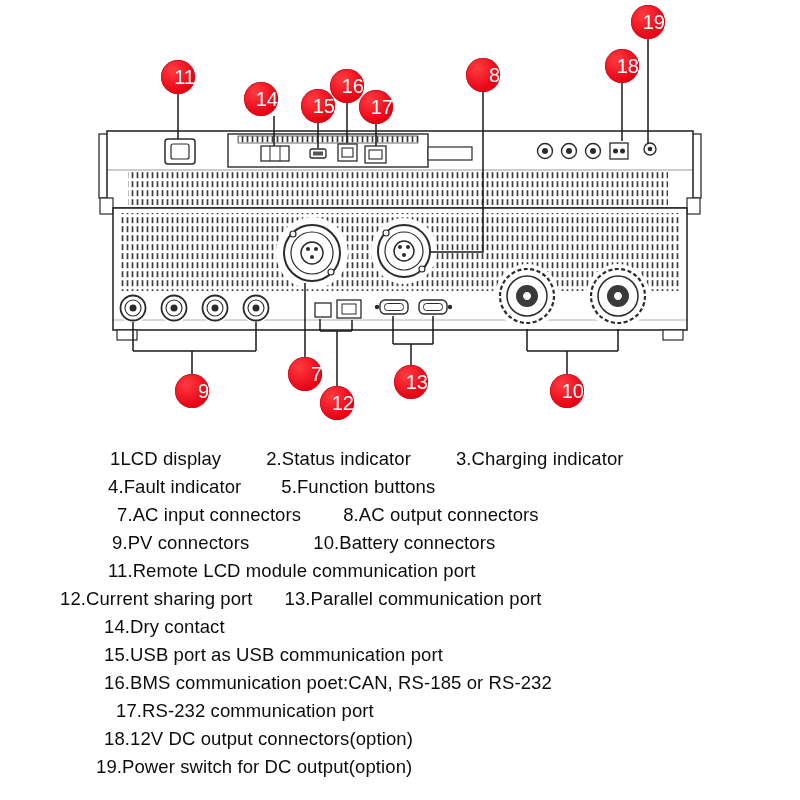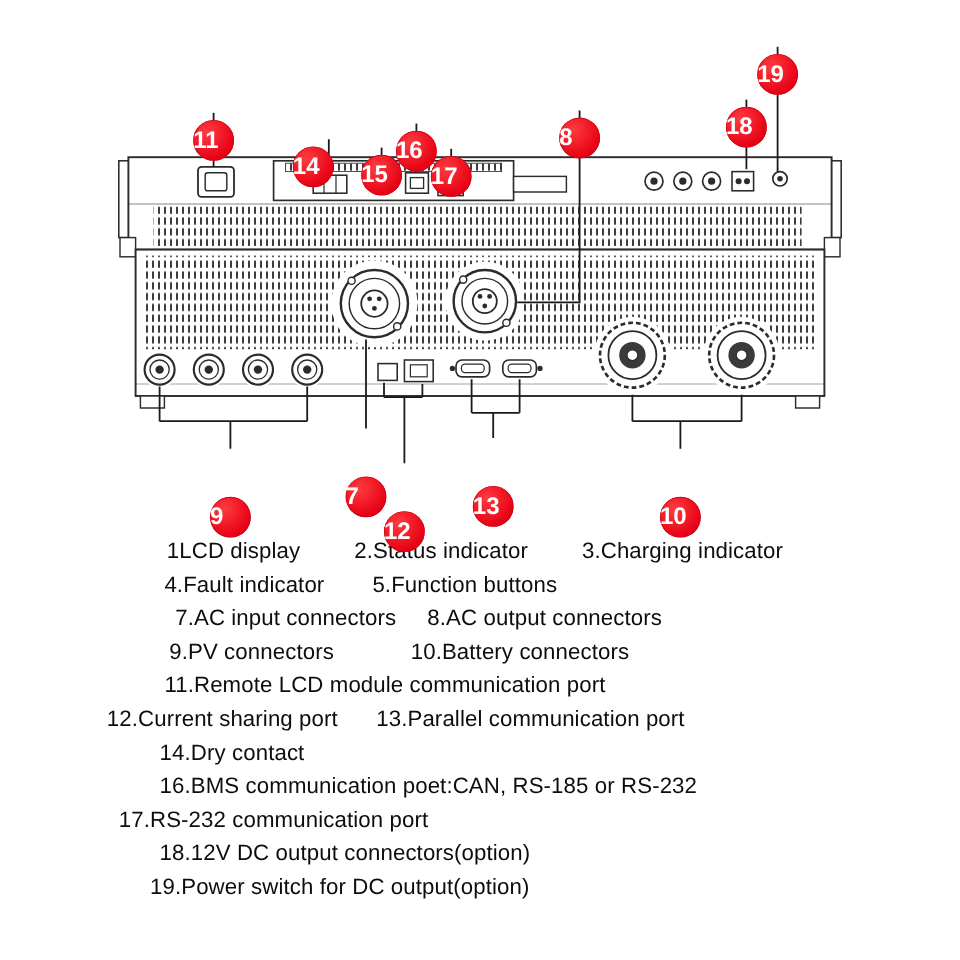--- a/index.html
+++ b/index.html
@@ -2,28 +2,27 @@
 <html><head>
 <meta charset="utf-8">
 <style>
   html,body{margin:0;padding:0;background:#ffffff;}
   body{width:800px;height:800px;font-family:"Liberation Sans",sans-serif;}
   .stage{position:relative;width:800px;height:800px;background:#fff;overflow:hidden;}
   .drawing{position:absolute;left:0;top:0;z-index:1;}
   .callout{
     position:absolute;width:34px;height:34px;border-radius:50%;
     background:radial-gradient(circle at 35% 30%, #ff3b40, #e60013 72%);
-    color:#fff;display:flex;align-items:center;justify-content:flex-start;
-    font-weight:bold;font-size:20px;z-index:3;line-height:1;
+    color:#fff;display:flex;align-items:center;justify-content:flex-end;
+    font-weight:normal;font-size:20px;z-index:3;line-height:1;
     box-shadow:0 0 0 0.5px #c40010 inset;
-    margin-top:40px;
   }
   .legend{position:absolute;left:0;top:445px;width:800px;z-index:2;color:#0d0d0d;}
   .legend-line{display:flex;align-items:flex-start;white-space:nowrap;
-    font-size:18.5px;line-height:28px;letter-spacing:0.1px;margin-left:29px;}
+    font-size:18.5px;line-height:28px;letter-spacing:0.1px;}
   .legend-line span{white-space:pre;}
 </style>
 </head>
 <body>
 
 <div class="stage">
 
   <svg class="drawing" width="800" height="445" viewBox="0 0 800 445">
     <defs>
       <pattern id="vent" width="5" height="9" patternUnits="userSpaceOnUse">
@@ -247,42 +246,45 @@
   <div class="legend">
     <div class="legend-line" style="padding-left:110px;gap:45px">
       <span>1LCD display</span>
       <span>2.Status indicator</span>
       <span>3.Charging indicator</span>
     </div>
     <div class="legend-line" style="padding-left:108px;gap:40px">
       <span>4.Fault indicator</span>
       <span>5.Function buttons</span>
     </div>
-    <div class="legend-line" style="padding-left:117px;gap:26px">
+    <div class="legend-line" style="padding-left:117px;gap:42px">
       <span>7.AC input connectors</span>
       <span>8.AC output connectors</span>
     </div>
     <div class="legend-line" style="padding-left:112px;gap:64px">
       <span>9.PV connectors</span>
       <span>10.Battery connectors</span>
     </div>
     <div class="legend-line" style="padding-left:108px">
       <span>11.Remote LCD module communication port</span>
     </div>
     <div class="legend-line" style="padding-left:60px;gap:32px">
       <span>12.Current sharing port</span>
       <span>13.Parallel communication port</span>
     </div>
     <div class="legend-line" style="padding-left:104px">
       <span>14.Dry contact</span>
     </div>
     <div class="legend-line" style="padding-left:104px">
+      <span>15.USB port as USB communication port</span>
+    </div>
+    <div class="legend-line" style="padding-left:104px">
       <span>16.BMS communication poet:CAN, RS-185 or RS-232</span>
     </div>
-    <div class="legend-line" style="padding-left:70px">
+    <div class="legend-line" style="padding-left:116px">
       <span>17.RS-232 communication port</span>
     </div>
     <div class="legend-line" style="padding-left:104px">
       <span>18.12V DC output connectors(option)</span>
     </div>
     <div class="legend-line" style="padding-left:96px">
       <span>19.Power switch for DC output(option)</span>
     </div>
   </div>
 

